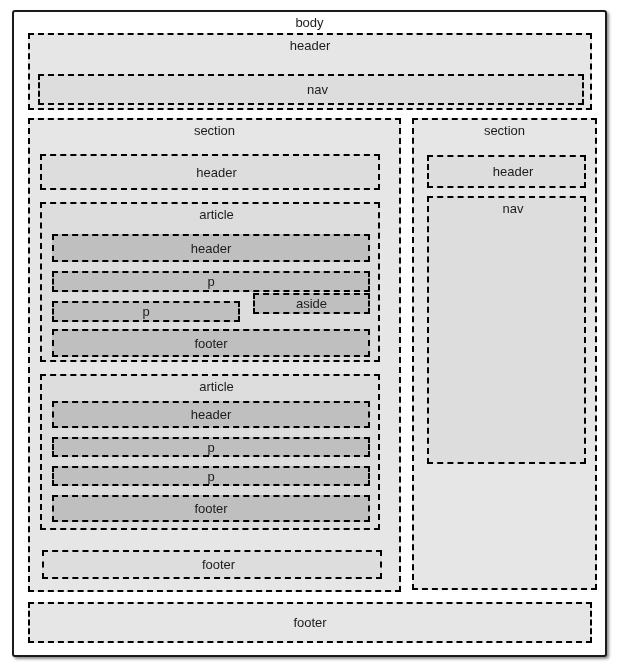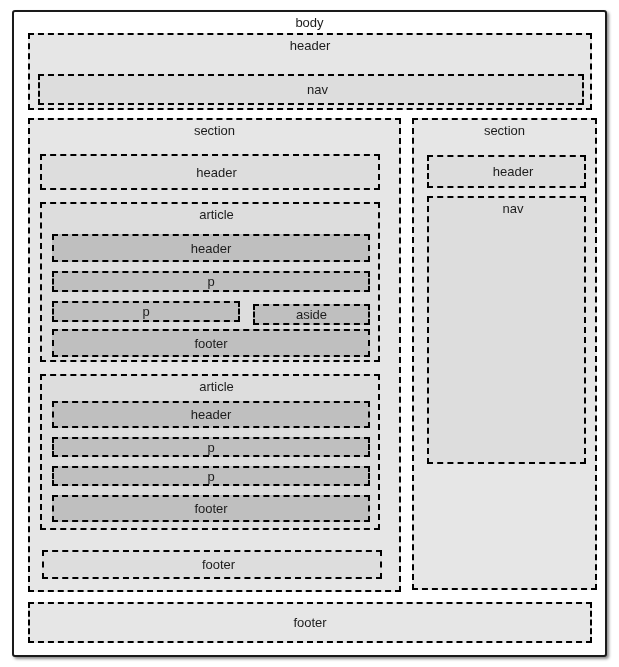--- a/index.html
+++ b/index.html
@@ -55,21 +55,21 @@
   
   .ls-header{left:10px;top:34px;width:340px;height:36px;}
   .article-1{left:10px;top:82px;width:340px;height:160px;}
   .article-2{left:10px;top:254px;width:340px;height:156px;}
   .ls-footer{left:12px;top:430px;width:340px;height:29px;}
 
   
   .a1-header{left:10px;top:30px;width:318px;height:28px;}
   .a1-p1{left:10px;top:67px;width:318px;height:21px;}
   .a1-p2{left:10px;top:97px;width:188px;height:21px;}
-  .a1-aside{left:211px;top:100px;width:117px;height:21px;}
+  .a1-aside{left:211px;top:89px;width:117px;height:21px;}
   .a1-footer{left:10px;top:125px;width:318px;height:28px;}
 
   
   .a2-header{left:10px;top:25px;width:318px;height:27px;}
   .a2-p1{left:10px;top:61px;width:318px;height:20px;}
   .a2-p2{left:10px;top:90px;width:318px;height:20px;}
   .a2-footer{left:10px;top:119px;width:318px;height:27px;}
 
   
   .rs-header{left:13px;top:35px;width:159px;height:33px;}

